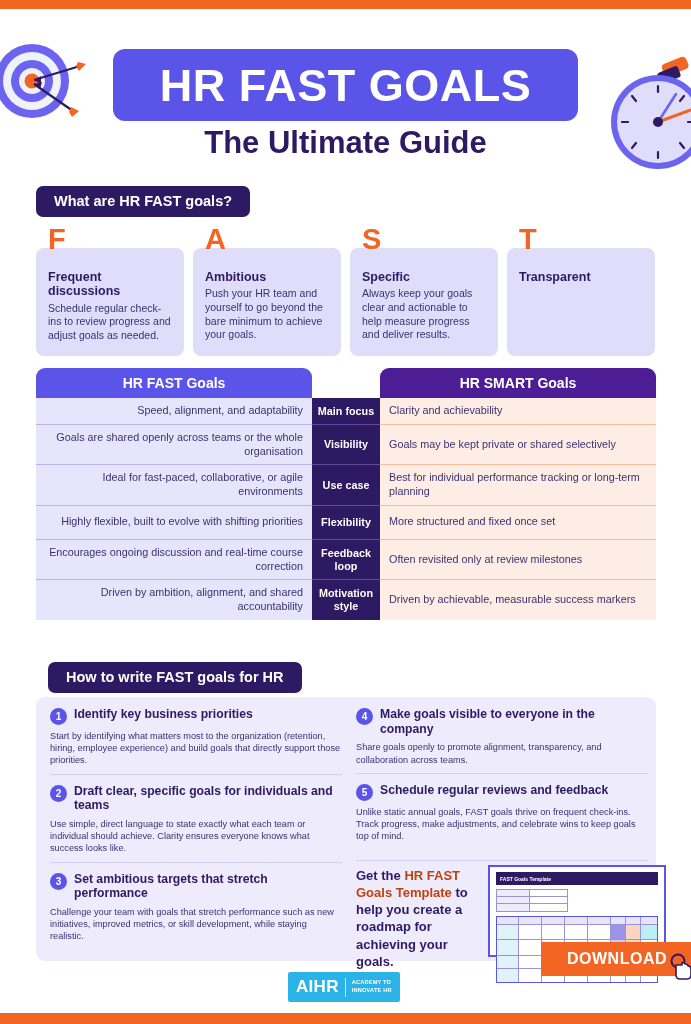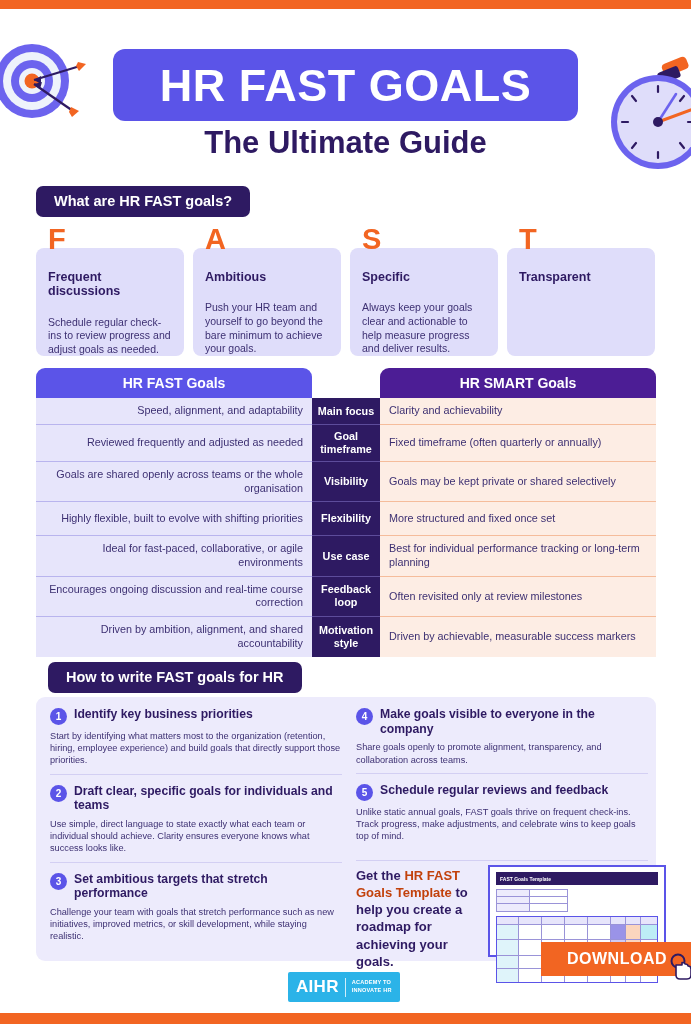--- a/index.html
+++ b/index.html
@@ -48,21 +48,21 @@
   }
   .fast-card:nth-of-type(1){ left:0; }
   .fast-card:nth-of-type(2){ left:157px; }
   .fast-card:nth-of-type(3){ left:314px; }
   .fast-card:nth-of-type(4){ left:471px; }
   .fast-letter {
     position:absolute; left:12px; top:-23px;
     color:#F26522; font-size:29px; font-weight:bold; line-height:1;
   }
   .fast-title { color:#2E1A62; font-size:12.5px; font-weight:bold; line-height:1.15; }
-  .fast-body  { color:#3D3072; font-size:10.5px; line-height:1.3; margin-top:17px; }
+  .fast-body  { color:#3D3072; font-size:10.5px; line-height:1.3; margin-top:3px; }
 
   
   .cmp { position:absolute; left:36px; top:368px; width:620px; height:282px; }
   .cmp-head-left {
     position:absolute; left:0; top:0; width:276px; height:30px;
     background:#5B54E8; border-radius:9px 9px 0 0;
     display:flex; align-items:center; justify-content:center;
     color:#fff; font-size:14px; font-weight:bold;
   }
   .cmp-head-right {
@@ -229,39 +229,34 @@
 
 <div class="cmp">
   <div class="cmp-head-left">HR FAST Goals</div>
   <div class="cmp-head-right">HR SMART Goals</div>
   <div class="cmp-body" id="cmp-body">
       <div class="cmp-row" style="min-height: 27px;">
         <div class="cmp-left">Speed, alignment, and adaptability</div>
         <div class="cmp-mid">Main focus</div>
         <div class="cmp-right">Clarity and achievability</div>
       </div>
-      <div class="cmp-row" style="min-height: 36px;">
-        <div class="cmp-left">Reviewed frequently and adjusted as needed</div>
-        <div class="cmp-mid">Goal timeframe</div>
-        <div class="cmp-right">Fixed timeframe (often quarterly or annually)</div>
-      </div>
       <div class="cmp-row" style="min-height: 37px;">
         <div class="cmp-left">Goals are shared openly across teams or the whole organisation</div>
         <div class="cmp-mid">Visibility</div>
         <div class="cmp-right">Goals may be kept private or shared selectively</div>
       </div>
+      <div class="cmp-row" style="min-height: 37px;">
+        <div class="cmp-left">Ideal for fast-paced, collaborative, or agile environments</div>
+        <div class="cmp-mid">Use case</div>
+        <div class="cmp-right">Best for individual performance tracking or long-term planning</div>
+      </div>
       <div class="cmp-row" style="min-height: 34px;">
         <div class="cmp-left">Highly flexible, built to evolve with shifting priorities</div>
         <div class="cmp-mid">Flexibility</div>
         <div class="cmp-right">More structured and fixed once set</div>
-      </div>
-      <div class="cmp-row" style="min-height: 37px;">
-        <div class="cmp-left">Ideal for fast-paced, collaborative, or agile environments</div>
-        <div class="cmp-mid">Use case</div>
-        <div class="cmp-right">Best for individual performance tracking or long-term planning</div>
       </div>
       <div class="cmp-row" style="min-height: 33px;">
         <div class="cmp-left">Encourages ongoing discussion and real-time course correction</div>
         <div class="cmp-mid">Feedback loop</div>
         <div class="cmp-right">Often revisited only at review milestones</div>
       </div>
       <div class="cmp-row" style="min-height: 38px;">
         <div class="cmp-left">Driven by ambition, alignment, and shared accountability</div>
         <div class="cmp-mid">Motivation style</div>
         <div class="cmp-right">Driven by achievable, measurable success markers</div>

